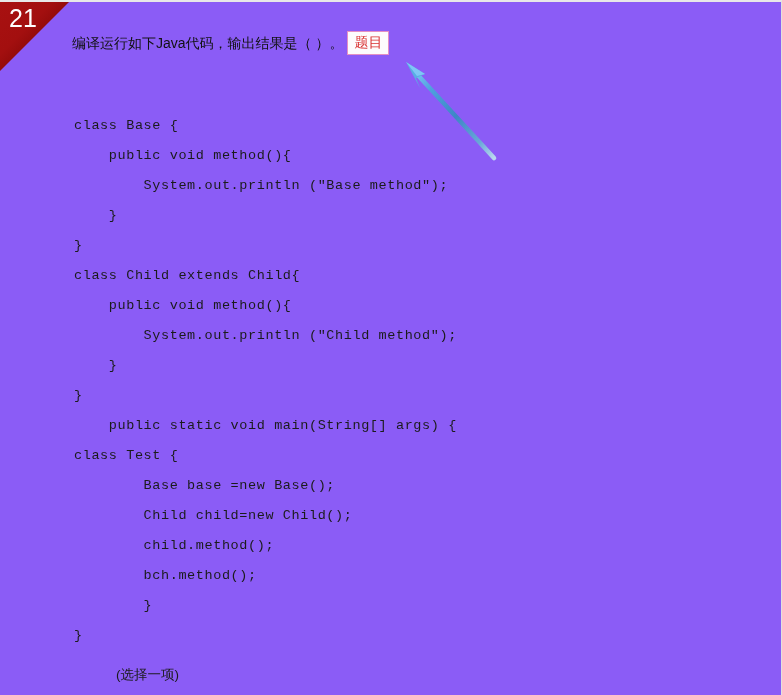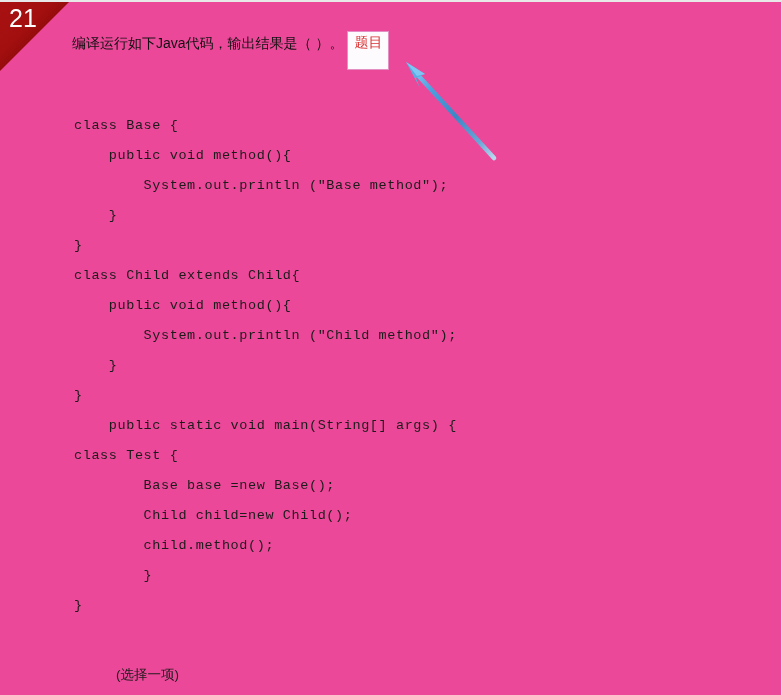--- a/index.html
+++ b/index.html
@@ -9,21 +9,21 @@
   }
   body {
     background: #ffffff;
     font-family: "Liberation Sans", sans-serif;
   }
 
   .page {
     position: relative;
     width: 782px;
     height: 695px;
-    background: #ec4899;
+    background: #8b5cf6;
     border-top: 2px solid #e8e8e8;
     border-right: 1px solid #e0e0e0;
     box-sizing: border-box;
     overflow: hidden;
   }
 
   
   .corner-ribbon {
     position: absolute;
     top: 0;
@@ -70,21 +70,21 @@
     font-family: "Liberation Sans", sans-serif;
     font-size: 14px;
     line-height: 22px;
     color: #111111;
     white-space: nowrap;
   }
 
   .tag-box {
     display: inline-block;
     margin-left: 4px;
-    padding: 1px 6px 17px 6px;
+    padding: 1px 6px 2px 6px;
     border: 1px solid #e48fc4;
     color: #d83030;
     font-size: 14px;
     line-height: 19px;
     vertical-align: 1px;
     background: #fdfbfd;
   }
 
   
   .code-block {
@@ -150,20 +150,21 @@
       <div class="code-line">class Child extends Child{</div>
       <div class="code-line">    public void method(){</div>
       <div class="code-line">        System.out.println ("Child method");</div>
       <div class="code-line">    }</div>
       <div class="code-line">}</div>
       <div class="code-line">    public static void main(String[] args) {</div>
       <div class="code-line">class Test {</div>
       <div class="code-line">        Base base =new Base();</div>
       <div class="code-line">        Child child=new Child();</div>
       <div class="code-line">        child.method();</div>
+      <div class="code-line">        bch.method();</div>
       <div class="code-line">        }</div>
       <div class="code-line">}</div>
     </div>
 
     <div class="choose-note">(选择一项)</div>
 
   </div>
 
   <svg class="arrow-svg" viewBox="0 0 115 120">
     <defs>

